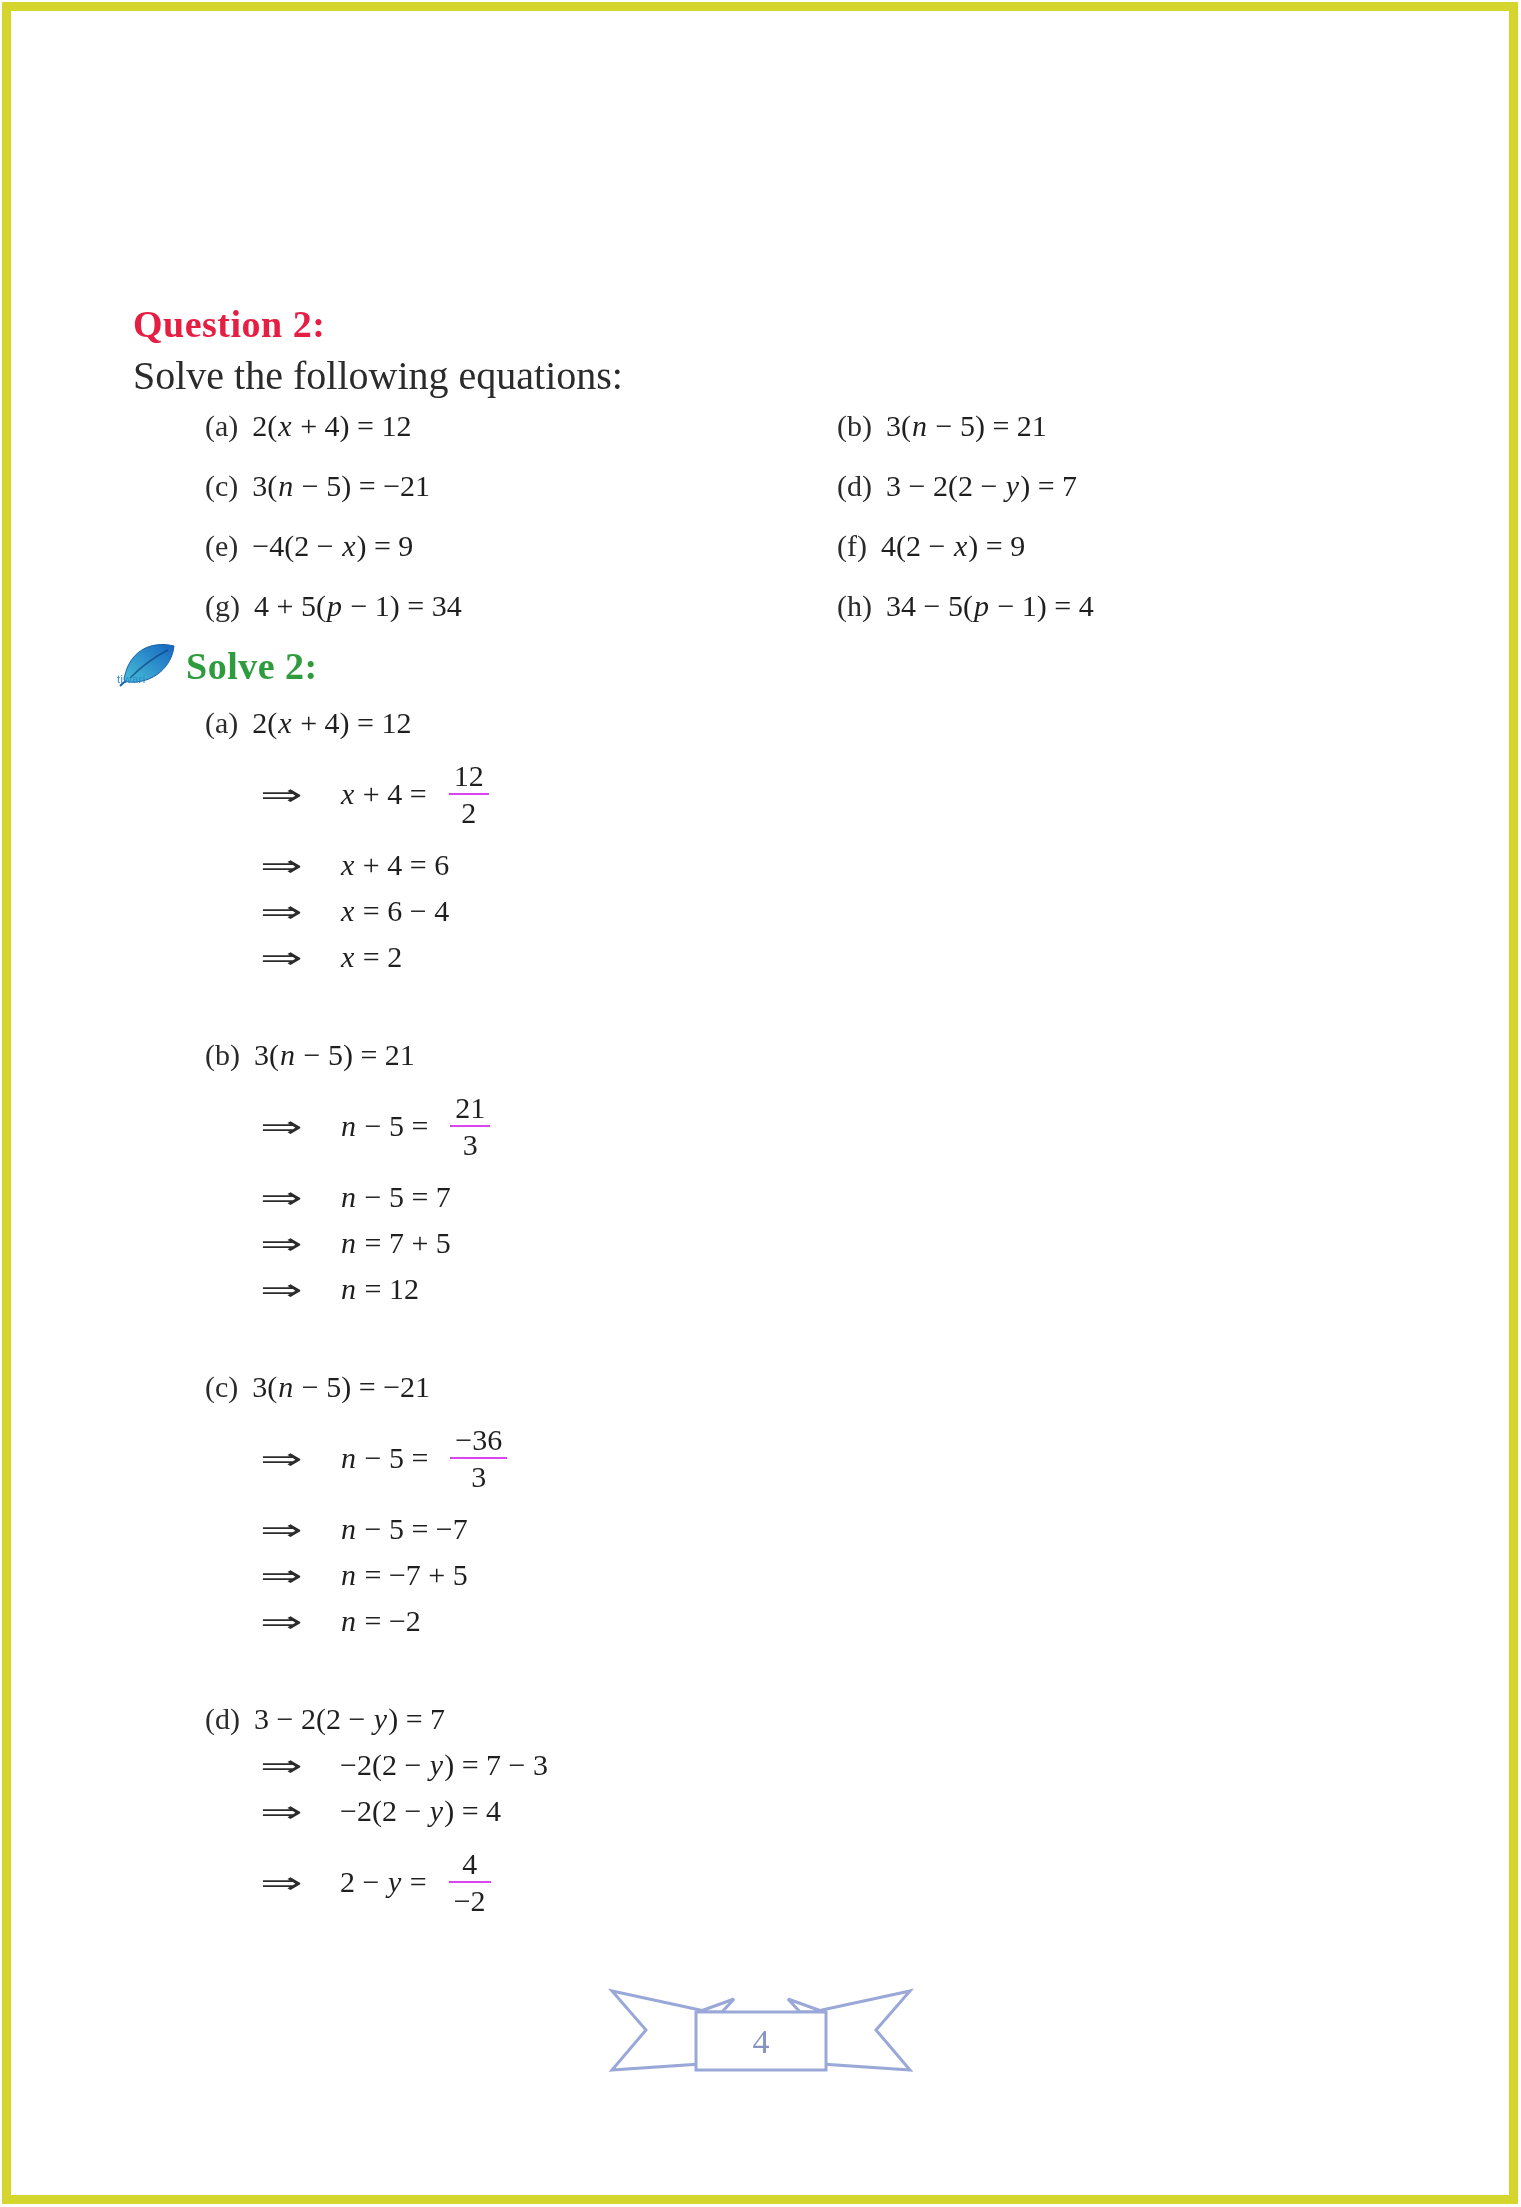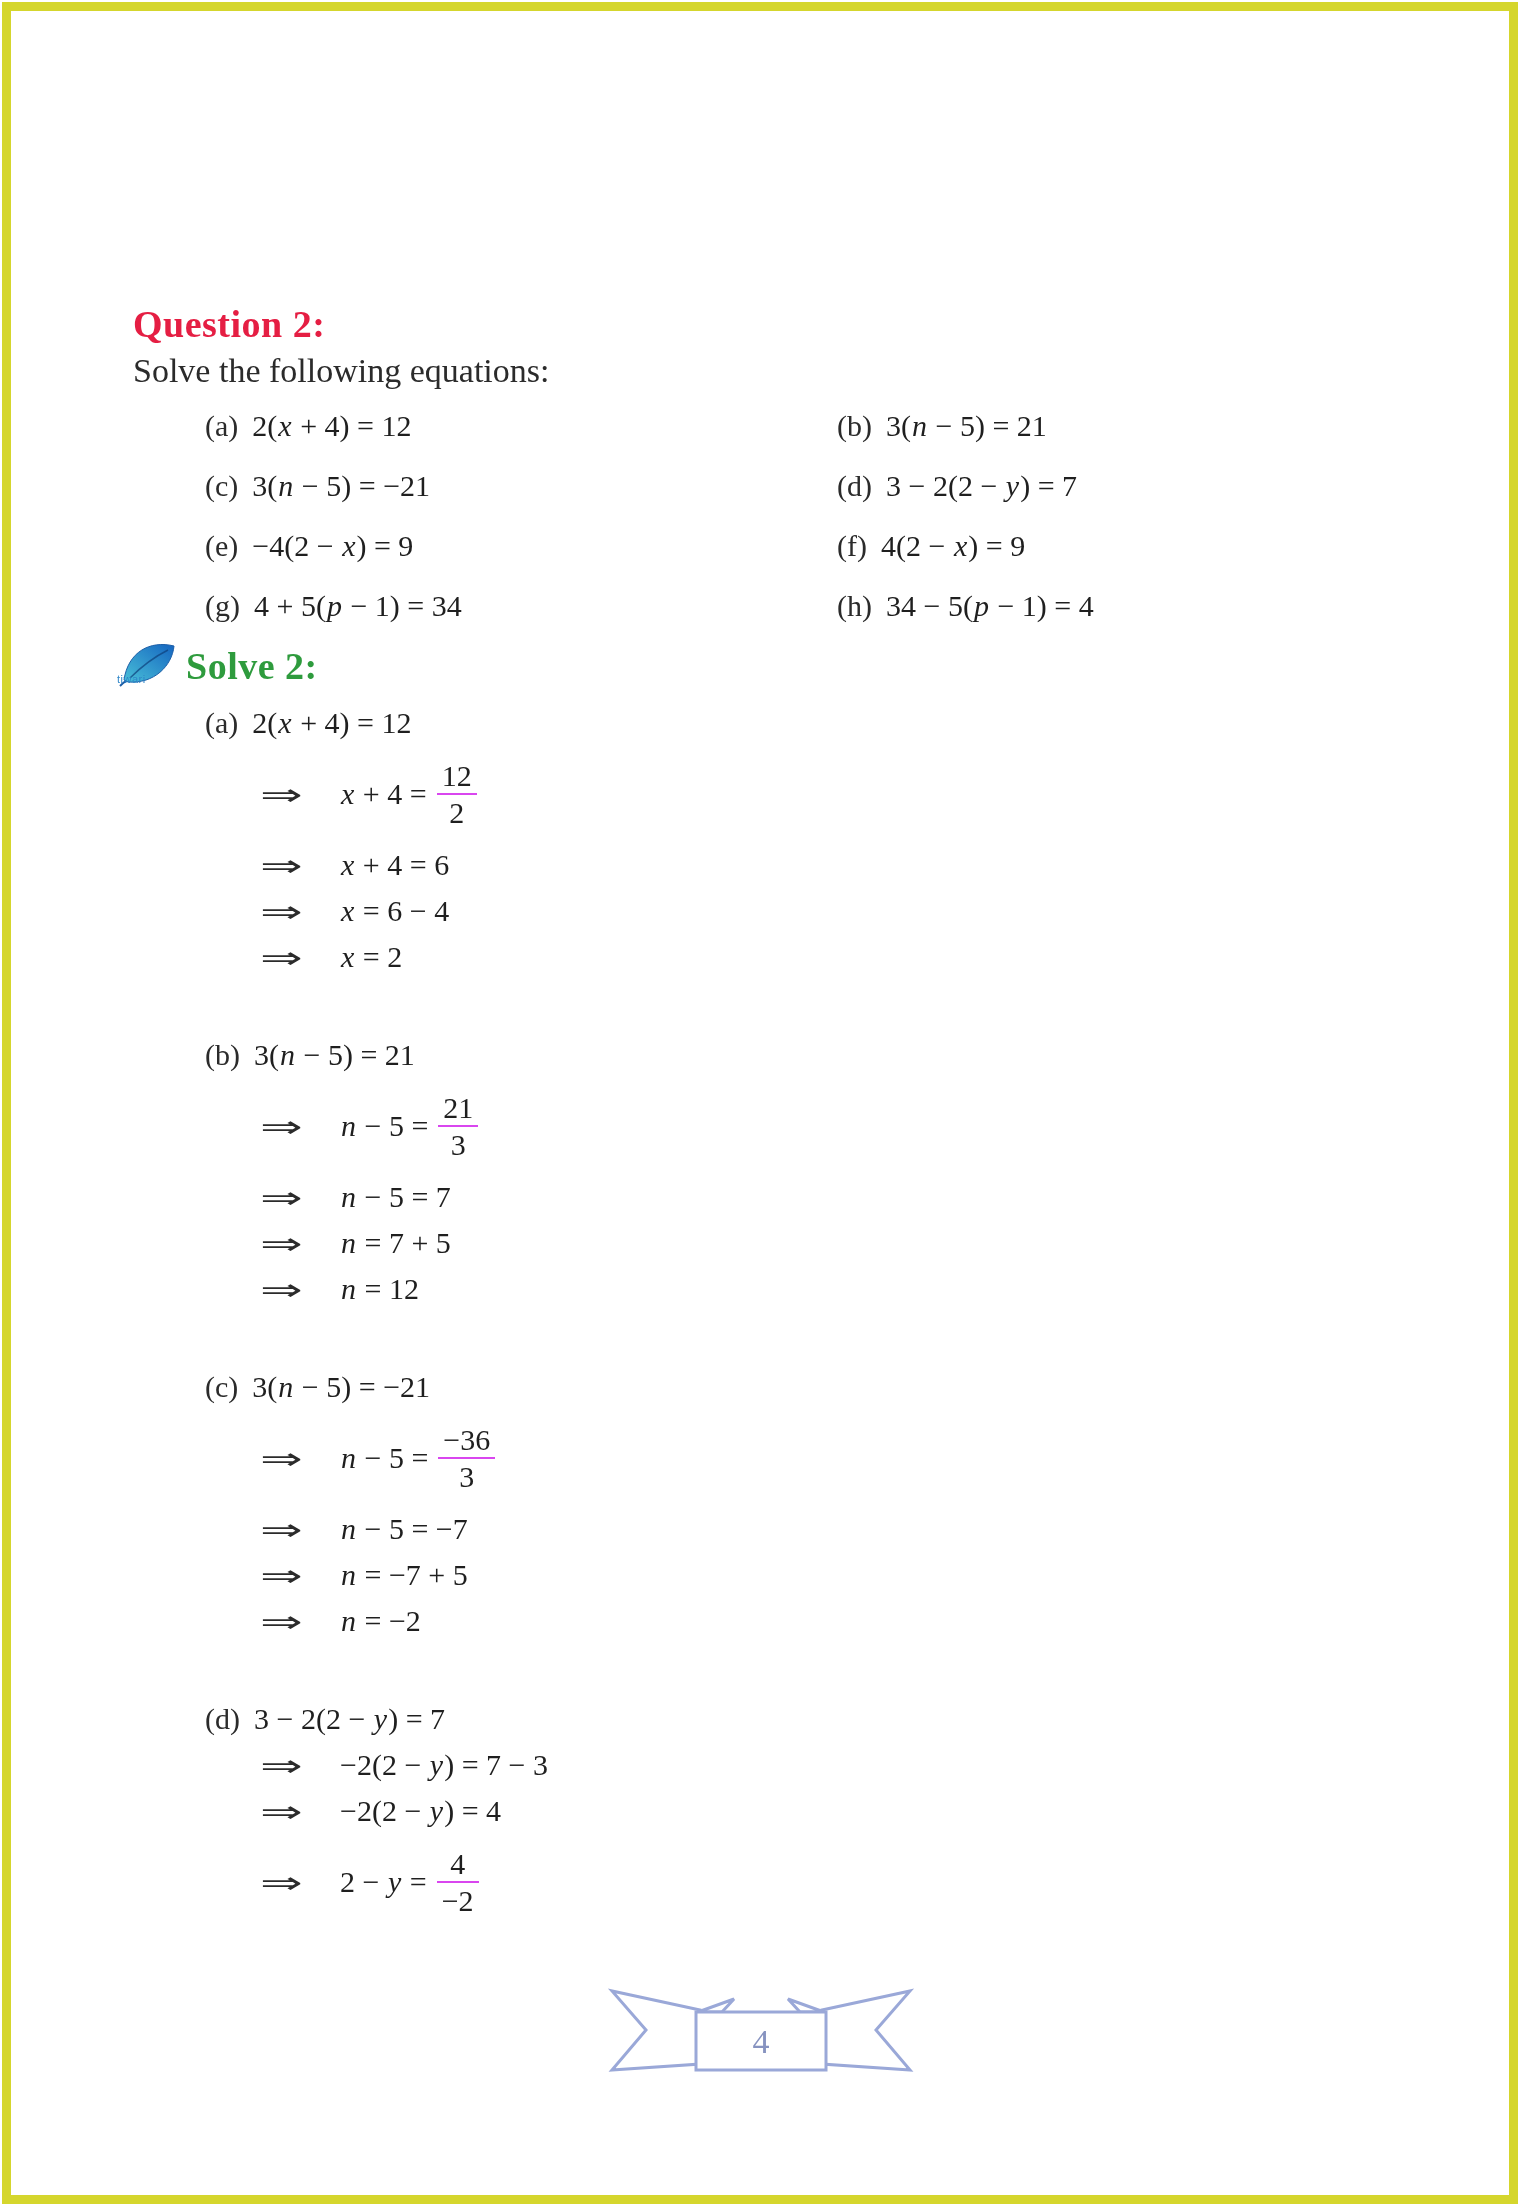--- a/index.html
+++ b/index.html
@@ -10,21 +10,21 @@
   .frame{
     position:absolute;left:2px;top:2px;right:3px;bottom:3px;
     border:9px solid #d5d62d;pointer-events:none;
   }
   .q-heading{
     position:absolute;left:133px;top:302px;margin:0;
     font-size:38px;font-weight:bold;color:#e51e43;letter-spacing:0.5px;
   }
   .intro{
     position:absolute;left:133px;top:352px;margin:0;
-    font-size:34px;color:#2b2b2b;
+    font-size:40px;color:#2b2b2b;
   }
   #question-grid{
     position:absolute;left:205px;top:396px;
     display:grid;grid-template-columns:632px auto;grid-auto-rows:60px;
   }
   .q-item{display:flex;align-items:center;gap:14px;}
   .q-label{font-size:30px;color:#2b2b2b;}
   .math{font-size:30px;color:#1f1f1f;white-space:pre;text-align:right;}
   .math i{font-family:"Liberation Serif", serif;font-style:italic;padding:0 1px;}
   .ans-logo{position:absolute;left:116px;top:636px;}
@@ -42,21 +42,21 @@
   .step{display:flex;align-items:center;min-height:46px;padding-left:55px;}
   .step.frac-step{min-height:96px;}
   .arrow{
     width:80px;flex:0 0 80px;font-family:"DejaVu Sans", sans-serif;
     font-size:30px;color:#2b2b2b;
   }
   .arrow span{display:inline-block;transform:scaleX(1.7);transform-origin:left center;}
   .frac{display:inline-block;text-align:center;vertical-align:middle;margin-left:6px;}
   .frac .num{display:block;padding:0 5px 2px 5px;border-bottom:2px solid #d946ef;line-height:1.05;}
   .frac .den{display:block;padding:2px 5px 0 5px;line-height:1.05;}
-  .frac-lhs{margin-right:4px;}
+  .frac-lhs{margin-right:16px;}
   .banner{position:absolute;left:606px;top:1988px;}
   .banner text{
     font-family:"Liberation Serif", serif;font-size:34px;fill:#8793c0;
   }
 </style>
 </head>
 <body>
 
 <div class="frame"></div>
 

